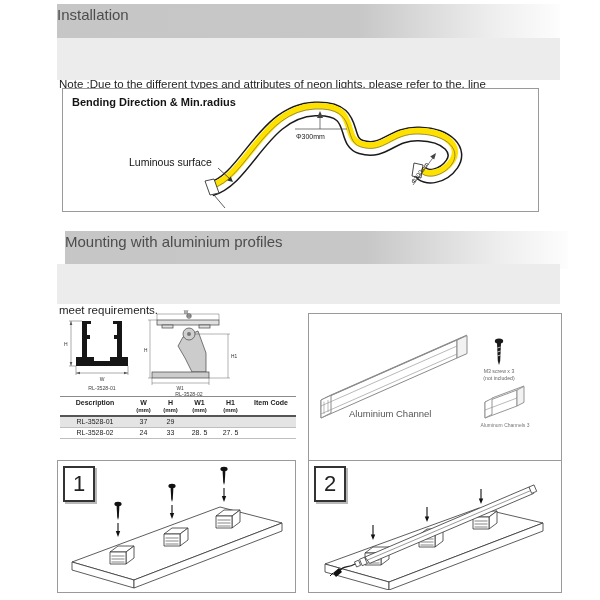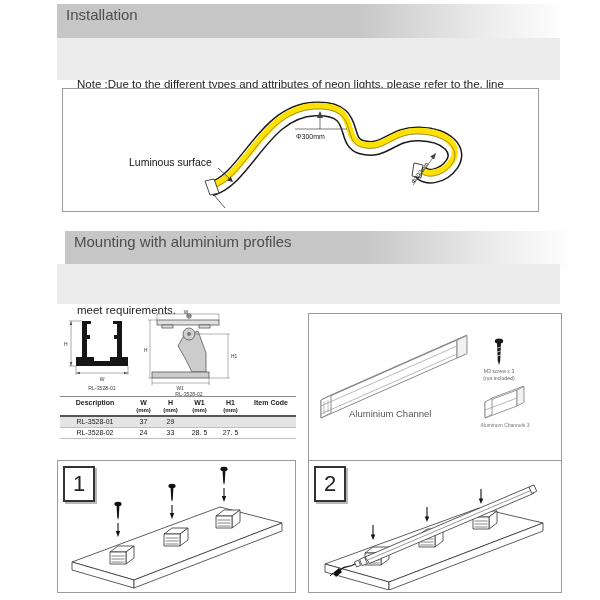--- a/index.html
+++ b/index.html
@@ -1,23 +1,23 @@
 <!DOCTYPE html>
 <html><head>
 <meta charset="utf-8">
 <style>
   html,body{margin:0;padding:0;background:#fff;}
   body{width:600px;height:600px;font-family:"Liberation Sans",sans-serif;}
   .page{position:relative;width:600px;height:600px;background:#fff;overflow:hidden;}
 
   .bar{position:absolute;left:57px;width:503px;height:38px;box-sizing:border-box;
        background:linear-gradient(to right,#c6c6c6 0%,#c7c7c7 60%,#ededed 86%,#fdfdfd 100%);
-       color:#4d4d4d;font-size:15px;line-height:22px;padding-left:9px;}
+       color:#4d4d4d;font-size:15px;line-height:22px;}
   .note{position:absolute;left:57px;width:503px;box-sizing:border-box;background:#ececec;
-        color:#1f1f1f;font-size:11.5px;line-height:1.45;padding:5px 20px;white-space:pre-wrap;}
+        color:#1f1f1f;font-size:11.5px;line-height:1.45;padding:5px 2px;white-space:pre-wrap;}
   .note .indent{padding-left:37px;}
 
   .panel{position:absolute;background:#fff;border:1px solid #9a9a9a;box-sizing:border-box;}
   .bend-title{position:absolute;left:9px;top:7px;font-size:11px;font-weight:bold;color:#141414;}
 
   .stepnum{position:absolute;left:5px;top:5px;width:28px;height:32px;background:#fff;
            border:2px solid #333;box-shadow:2px 2px 0 #b8b8b8;display:flex;align-items:center;
            justify-content:center;font-size:22px;color:#222;z-index:2;}
 
   table.spec{position:absolute;left:60px;top:396px;width:236px;border-collapse:collapse;
@@ -38,20 +38,21 @@
 <div class="page">
 
   <div class="bar" style="top:4px;">Installation</div>
 
   <div class="note" style="top:38px;height:42px;">
     <div>Note :Due to the different types and attributes of neon lights, please refer to the, line</div>
     <div class="indent">marks forthe bending radius</div>
   </div>
 
   <div class="panel" style="left:62px;top:88px;width:477px;height:124px;">
+    <div class="bend-title">Bending Direction &amp; Min.radius</div>
     <svg width="475" height="120" viewBox="0 0 475 120">
 
       <g>
         <path d="M148,100 C184,90 200,22 252,20 C297,18 278,52 298,58 C322,65 328,44 356,45 C386,46 398,62 389,75 C380,88 362,91 357,82" fill="none" stroke="#1a1a1a" stroke-width="15"></path>
         <path d="M148,100 C184,90 200,22 252,20 C297,18 278,52 298,58 C322,65 328,44 356,45 C386,46 398,62 389,75 C380,88 362,91 357,82" fill="none" stroke="#ffffff" stroke-width="12"></path>
         <path d="M148,97 C184,87 200,19 252,17 C297,15 278,49 298,55 C322,62 328,41 356,42 C386,43 398,59 389,72 C380,85 362,88 357,79" fill="none" stroke="#ffe100" stroke-width="6.5"></path>
         <path d="M148,100 C184,90 200,22 252,20 C297,18 278,52 298,58 C322,65 328,44 356,45 C386,46 398,62 389,75 C380,88 362,91 357,82" fill="none" stroke="#555" stroke-width="0.6"></path>
         <polygon points="142,92 151,90 156,104 147,106" fill="#fff" stroke="#333" stroke-width="0.9"></polygon>
         <polygon points="351,74 360,76 358,89 349,87" fill="#fff" stroke="#333" stroke-width="0.9"></polygon>
       </g>

